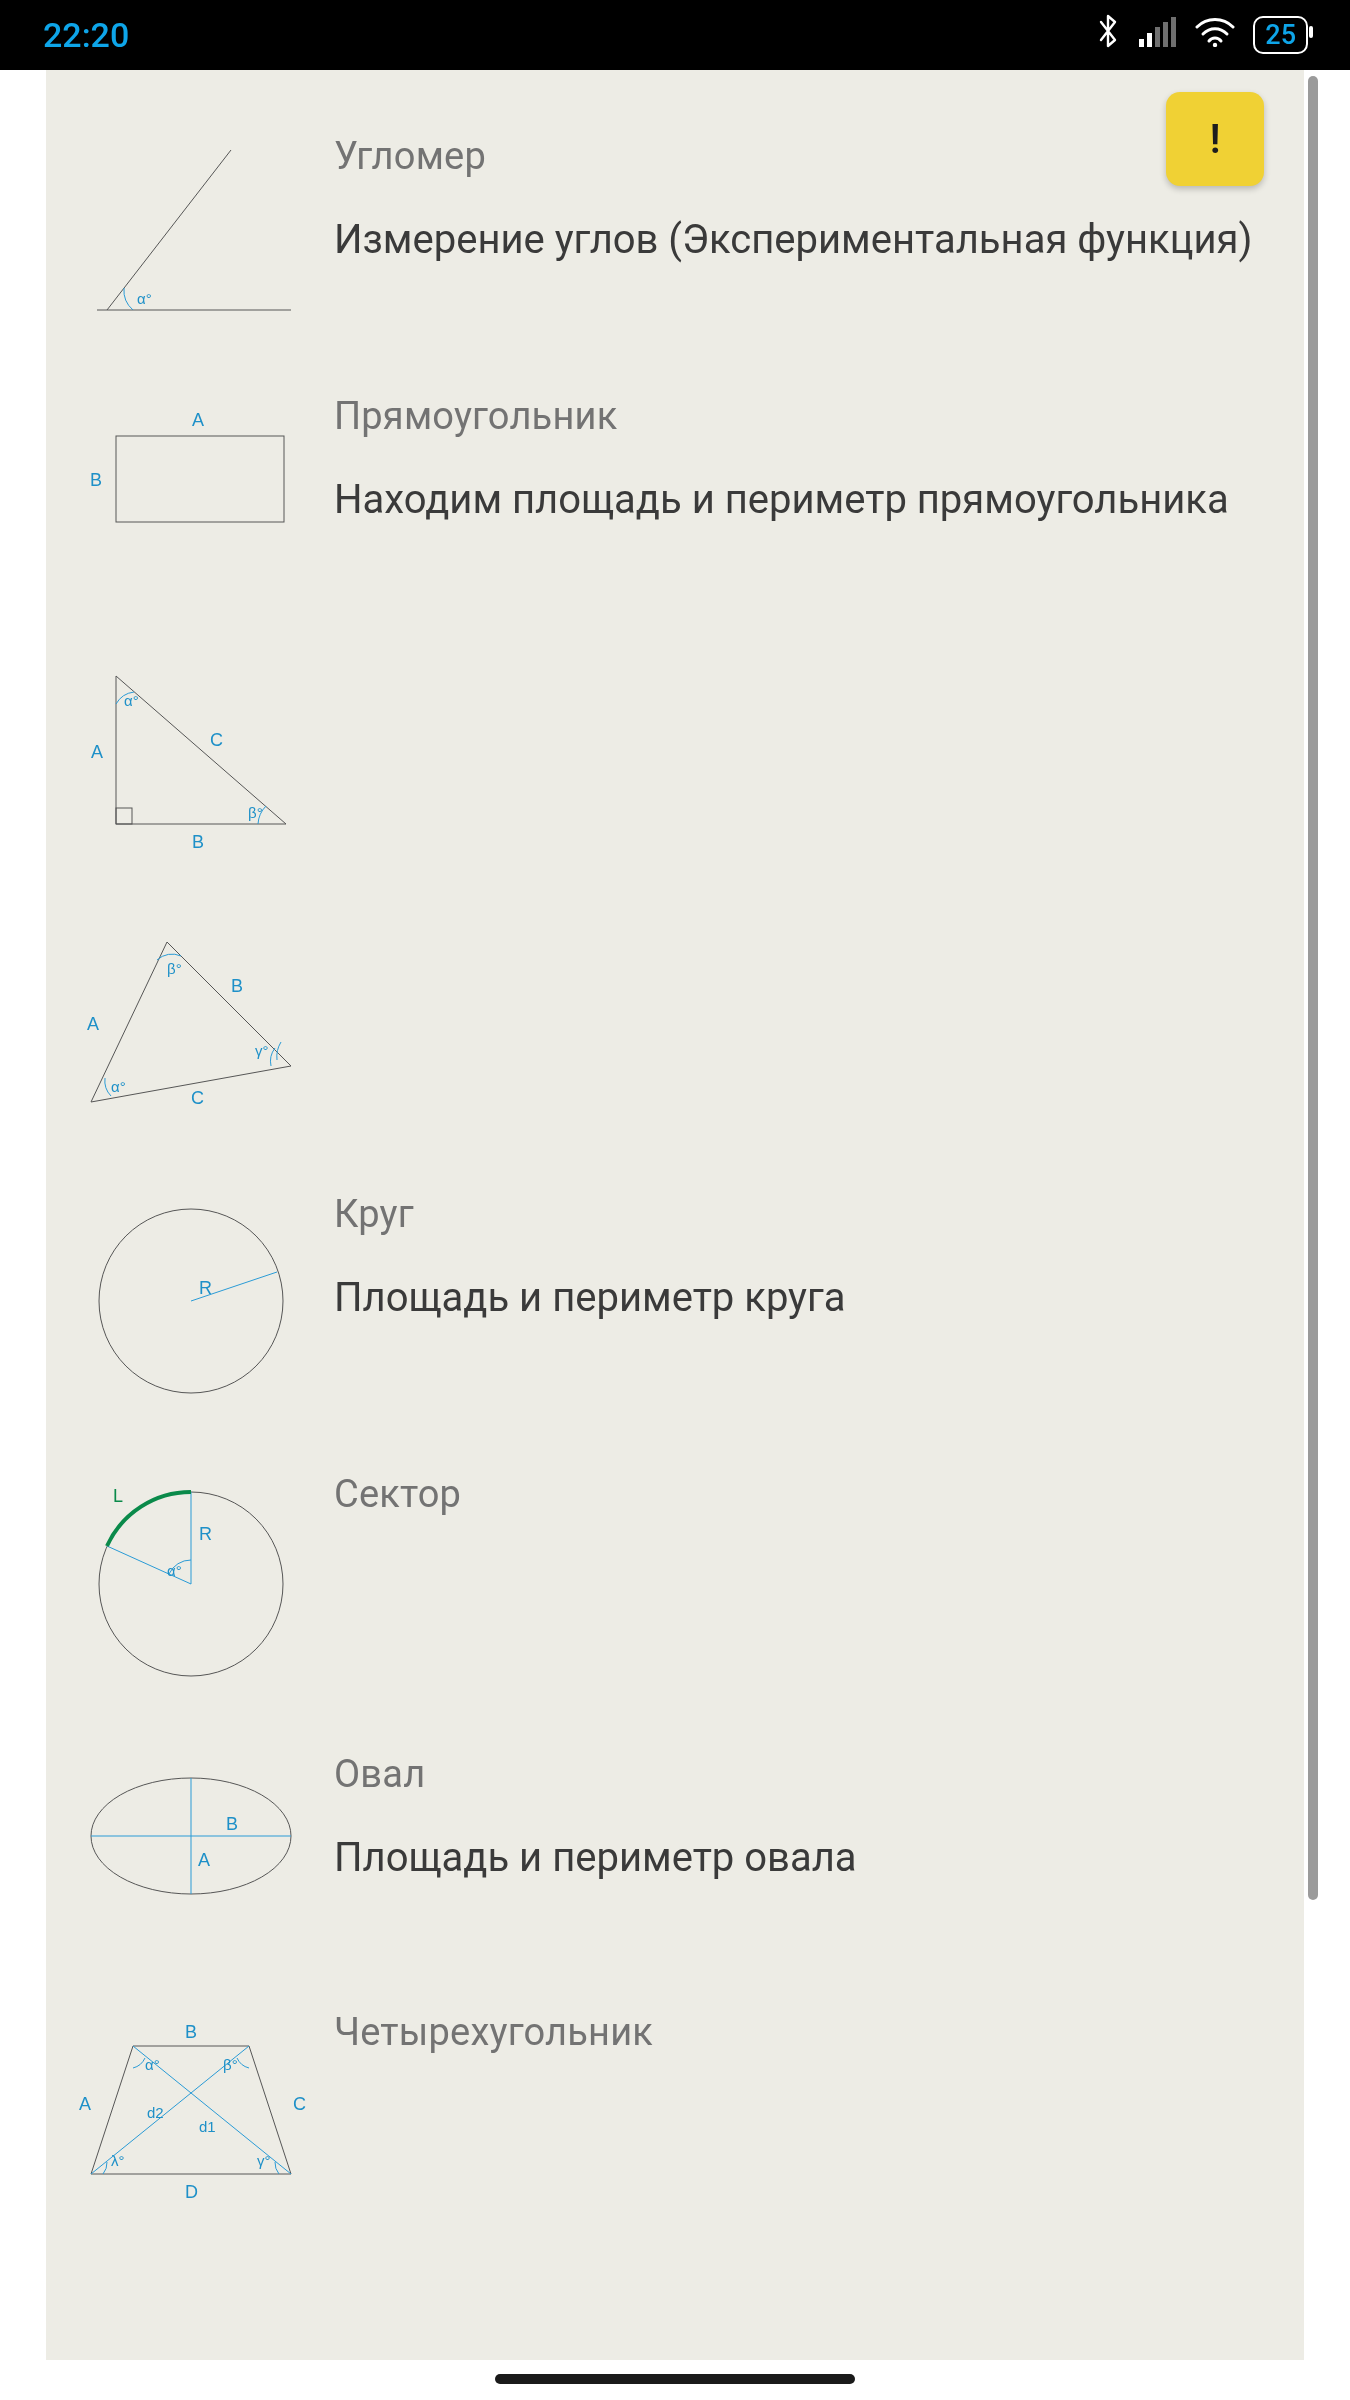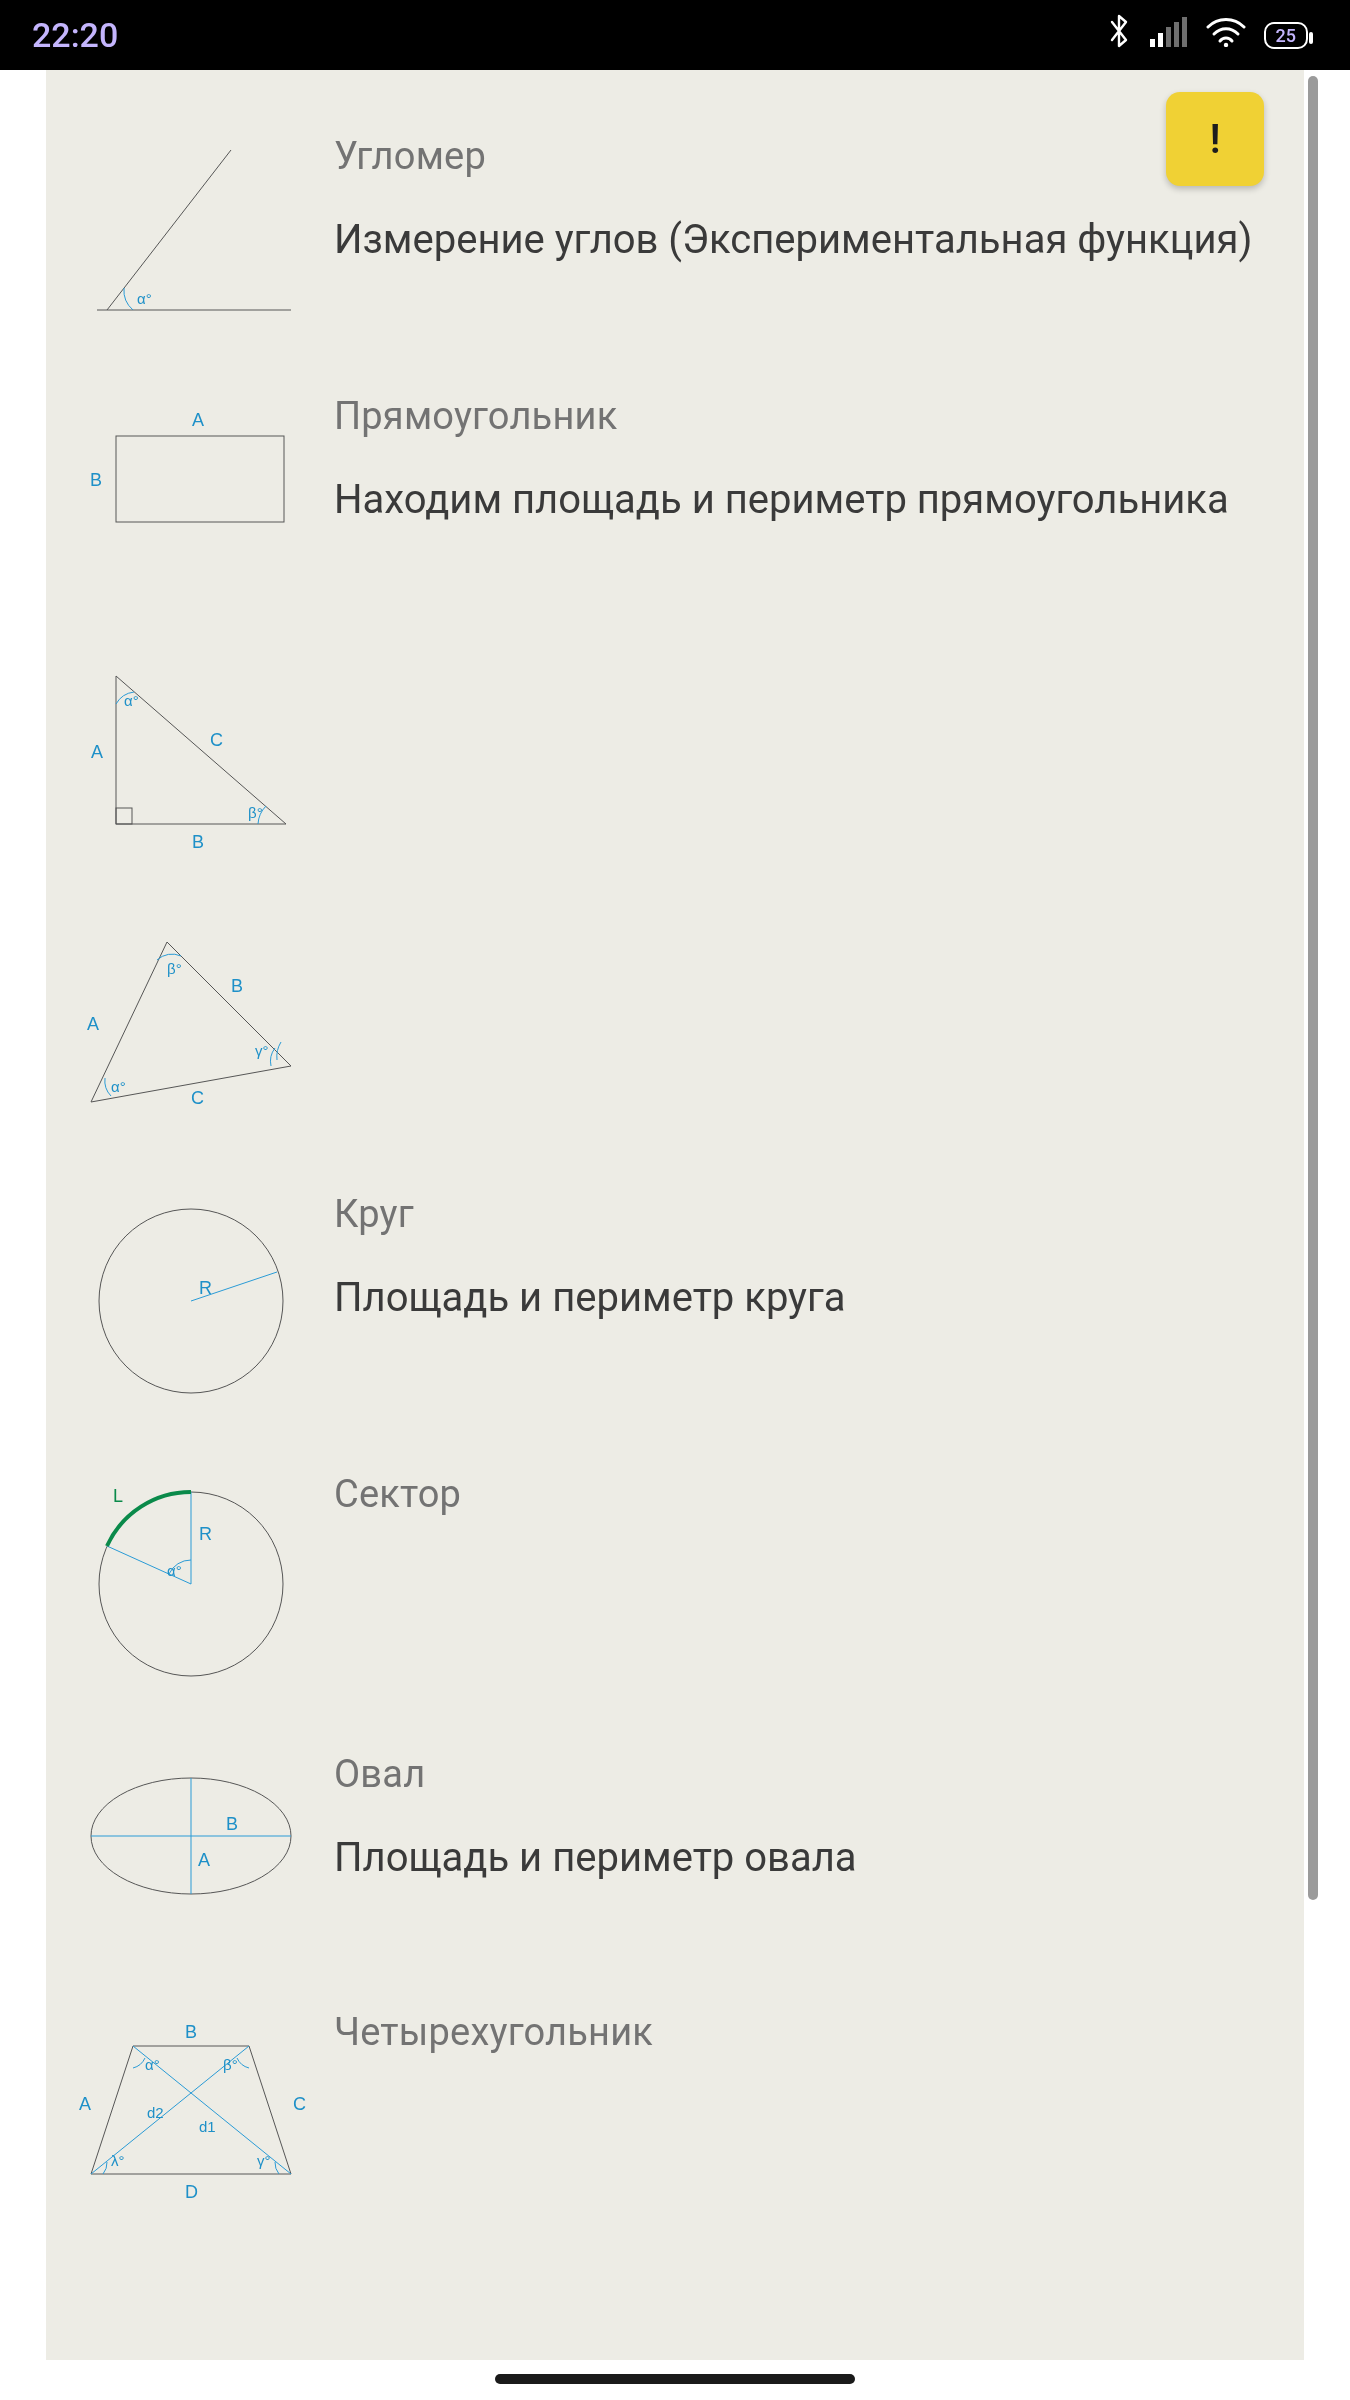--- a/index.html
+++ b/index.html
@@ -13,40 +13,40 @@
   }
   .phone-frame {
     width: 1350px;
     height: 2400px;
     background: #fff;
     position: relative;
   }
   .status-bar {
     height: 70px;
     background: #000;
-    color: #c4b5fd;
+    color: #0ea5e9;
     display: flex;
     align-items: center;
     justify-content: space-between;
-    padding: 0 42px 0 32px;
+    padding: 0 42px 0 43px;
     font-size: 34px;
     font-weight: 500;
   }
   .status-right {
     display: flex;
     align-items: center;
     gap: 18px;
   }
   .battery-pill {
     display: inline-flex;
     align-items: flex-end;
     border: 2px solid #fff;
     border-radius: 10px;
     padding: 1px 10px;
-    font-size: 18px;
+    font-size: 27px;
     position: relative;
   }
   .battery-pill::after {
     content: "";
     position: absolute;
     right: -7px;
     top: 8px;
     width: 4px;
     height: 12px;
     background: #fff;

